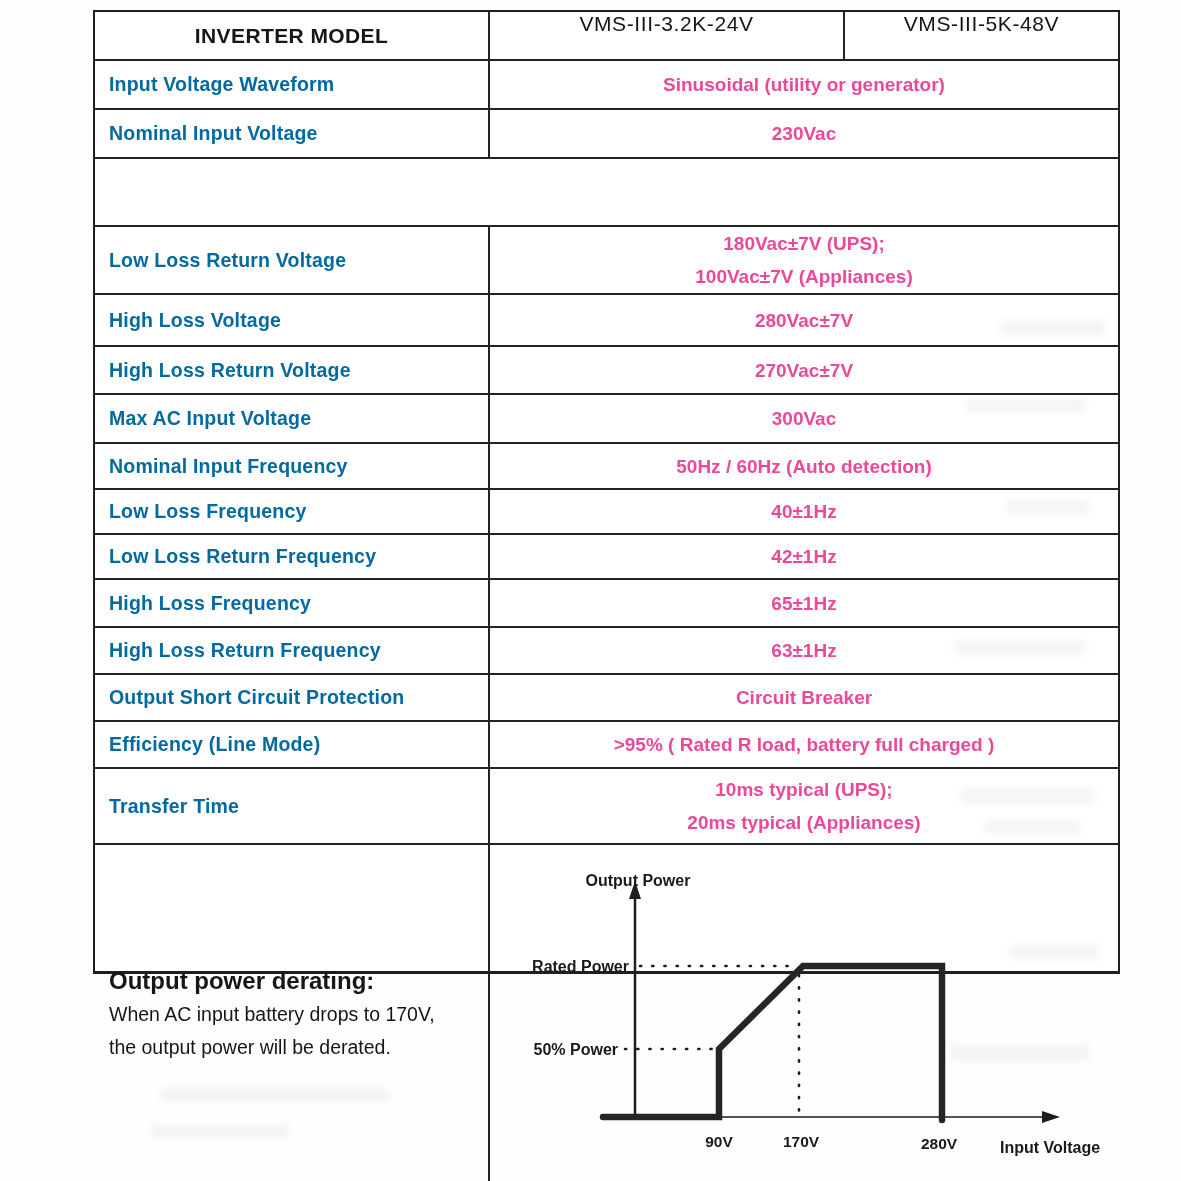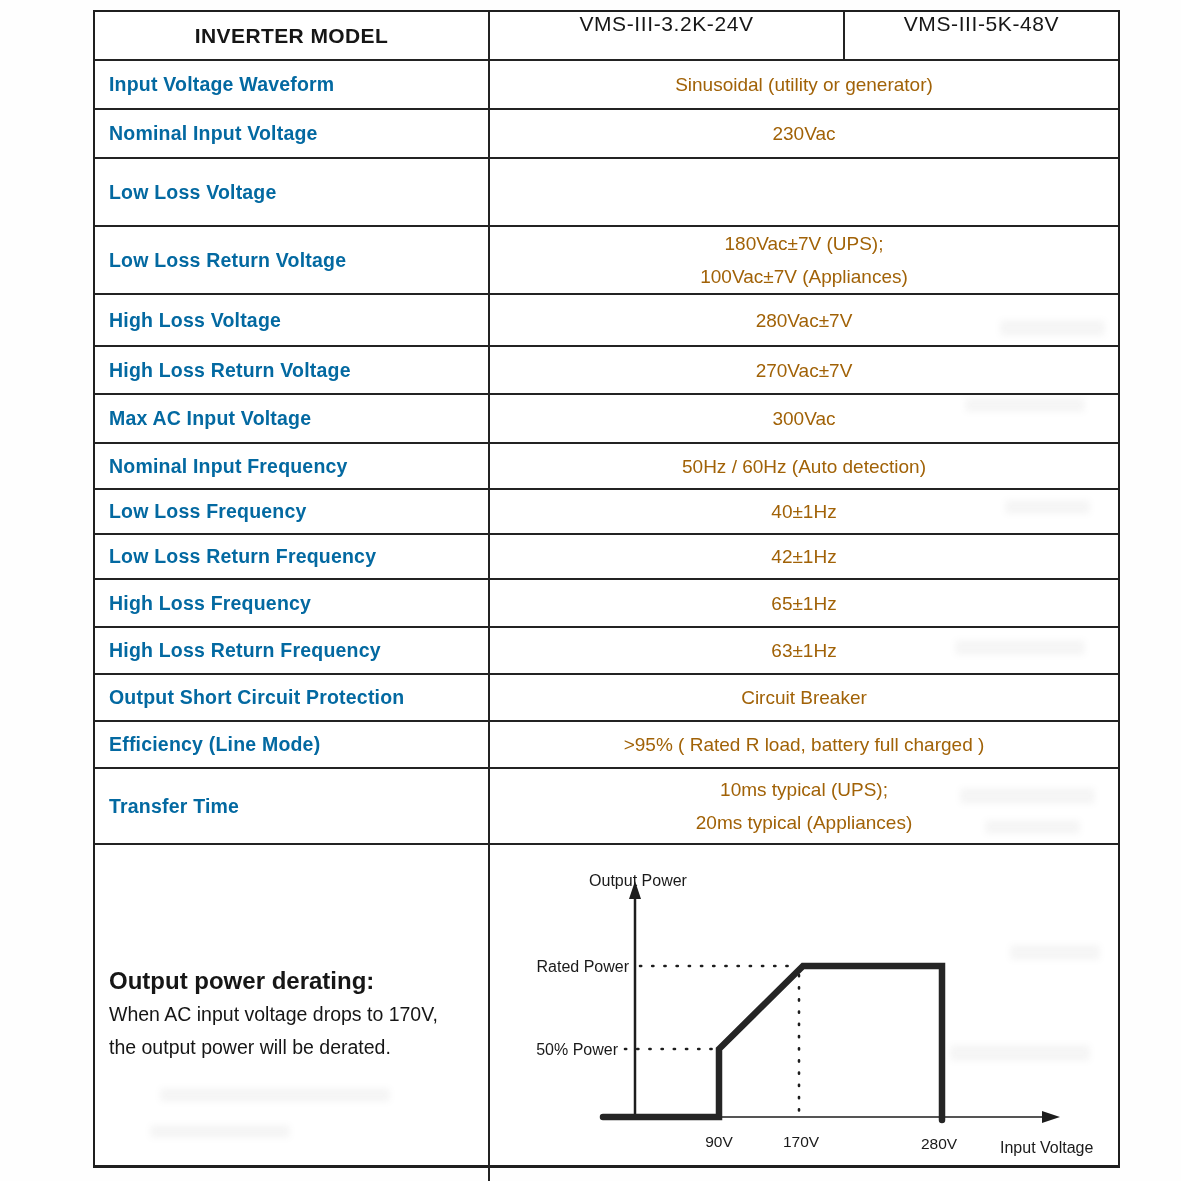--- a/index.html
+++ b/index.html
@@ -4,37 +4,37 @@
 <style>
   html,body{margin:0;padding:0;}
   body{
     width:1181px;height:1181px;position:relative;overflow:hidden;
     background:#fefefe;
     font-family:"Liberation Sans","DejaVu Sans",sans-serif;
     color:#161616;
     -webkit-font-smoothing:antialiased;
   }
   .sheet{
-    position:absolute;left:93px;top:10px;width:1027px;height:1158px;
+    position:absolute;left:93px;top:10px;width:1027px;height:964px;
     border:2px solid #1f1f1f;border-bottom-width:3px;
     box-sizing:border-box;background:#fff;
     display:flex;flex-direction:column;
   }
   .row{display:flex;box-sizing:border-box;border-bottom:2px solid #232323;flex:0 0 auto;}
   .row:last-child{border-bottom:none;flex:1 1 auto;}
   .lcell{
     width:395px;flex:0 0 395px;box-sizing:border-box;
     border-right:2px solid #232323;
     display:flex;flex-direction:column;justify-content:center;
     padding-left:14px;
   }
   .label{font-weight:bold;font-size:19.5px;letter-spacing:.2px;color:#0369a1;}
   .vcell{
     flex:1 1 auto;display:flex;flex-direction:column;justify-content:center;
-    align-items:center;text-align:center;font-size:19px;color:#a16207;
+    align-items:center;text-align:center;font-size:19px;color:#ec4899;font-weight:bold;
   }
   .vcell .vline{line-height:33px;}
   
   .hdr .lcell{justify-content:center;align-items:center;padding-left:0;}
   .hdr-title{font-weight:bold;font-size:21px;letter-spacing:.4px;}
   .hdr-model{font-size:21px;letter-spacing:.6px;}
   .mcell{box-sizing:border-box;display:flex;justify-content:center;}
   .mcell.first{width:355px;flex:0 0 355px;border-right:2px solid #232323;}
   .mcell.second{flex:1 1 auto;}
   
@@ -75,23 +75,20 @@
   <div class="row" style="height:49px">
     <div class="lcell">
         <span class="label">Nominal Input Voltage</span>
       </div>
     <div class="vcell">
         <div class="vline">230Vac</div>
       </div>
   </div>
 
   <div class="row" style="height:68px">
-    <div class="lcell">
-        <span class="label">Low Loss Voltage</span>
-      </div>
   </div>
 
   <div class="row" style="height:68px">
     <div class="lcell">
         <span class="label">Low Loss Return Voltage</span>
       </div>
     <div class="vcell">
       <div class="vline">180Vac±7V (UPS);</div>
       <div class="vline">100Vac±7V (Appliances)</div>
     </div>
@@ -193,21 +190,21 @@
       </div>
     <div class="vcell">
       <div class="vline">10ms typical (UPS);</div>
       <div class="vline">20ms typical (Appliances)</div>
     </div>
   </div>
 
   <div class="row">
     <div class="lcell derate-text">
       <div class="derate-title">Output power derating:</div>
-      <div class="derate-line">When AC input voltage drops to 170V,</div>
+      <div class="derate-line">When AC input battery drops to 170V,</div>
       <div class="derate-line">the output power will be derated.</div>
     </div>
     <div class="vcell chart-cell">
       <svg width="628" height="321" viewBox="0 0 628 321">
 
         <line x1="137" y1="44" x2="137" y2="264" stroke="#1d1d1d" stroke-width="2.5"></line>
         <polygon points="137,28 131,46 143,46" fill="#1d1d1d"></polygon>
 
         <line x1="137" y1="264" x2="547" y2="264" stroke="#1d1d1d" stroke-width="1.6"></line>
         <polygon points="562,264 544,258 544,270" fill="#1d1d1d"></polygon>

